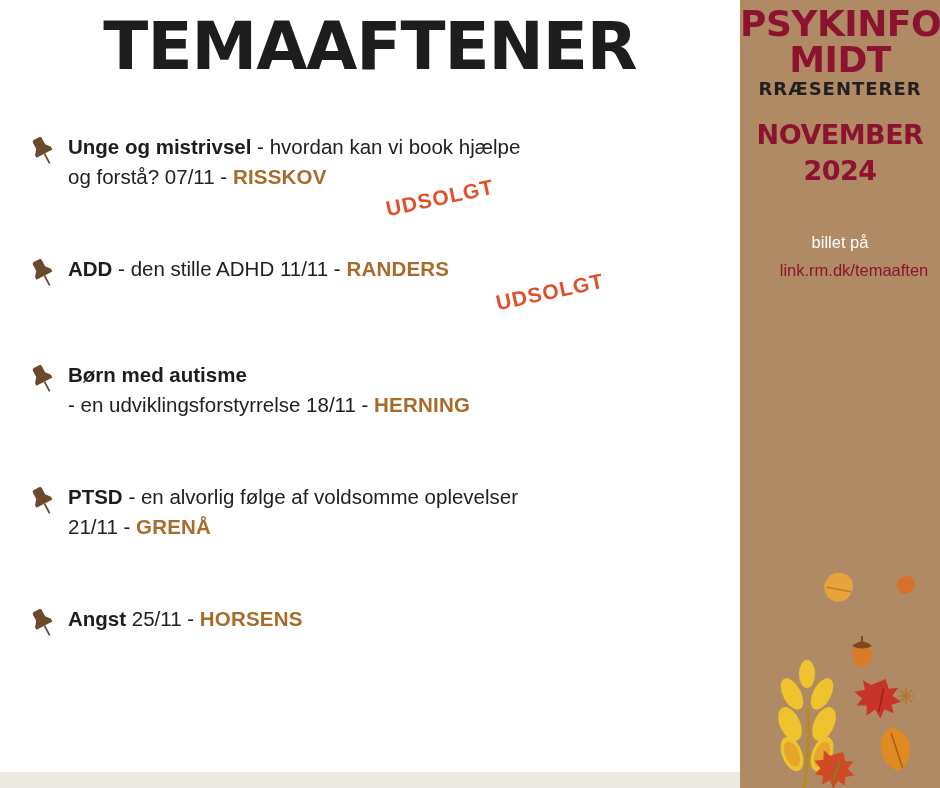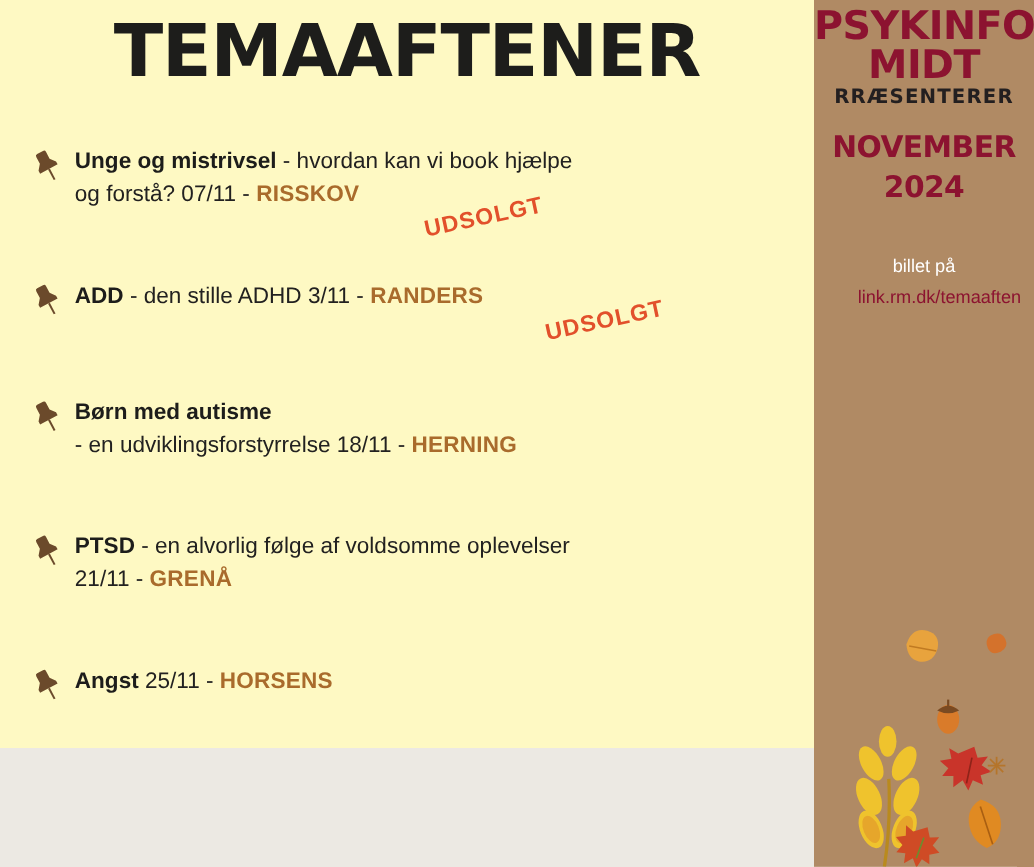--- a/index.html
+++ b/index.html
@@ -17,22 +17,22 @@
     position: relative;
     width: 940px;
     height: 788px;
     background: #ece9e3;
     display: flex;
   }
   
   .left {
     position: relative;
     width: 740px;
-    height: 680px;
-    background: #fef9c3;
+    height: 772px;
+    background: #ffffff;
     box-sizing: border-box;
   }
   .poster-title {
     position: absolute;
     left: 0;
     top: 8px;
     width: 740px;
     text-align: center;
     font-family: "DejaVu Sans", sans-serif;
     font-weight: 700;
@@ -189,21 +189,21 @@
         <span class="pin">
           <svg width="34" height="34" viewBox="0 0 34 34">
             <g transform="rotate(-28 17 17)">
               <path d="M14 3 h6 a2 2 0 0 1 2 2 v7 l4 5 v3 H8 v-3 l4 -5 V5 a2 2 0 0 1 2 -2 z" fill="#6b4a2b"></path>
               <rect x="16.2" y="20" width="1.8" height="11" fill="#6b4a2b"></rect>
             </g>
           </svg>
         </span>
         <div class="event-lines">
           <span class="event-line">
-            <span class="bold">ADD</span><span> - den stille ADHD 3/11 - </span><span class="city">RANDERS</span>
+            <span class="bold">ADD</span><span> - den stille ADHD 11/11 - </span><span class="city">RANDERS</span>
           </span>
         </div>
         <span class="soldout" id="soldout-2">UDSOLGT</span>
       </div>
 
       <div class="event" style="min-height:64px;margin-bottom:58px;">
         <span class="pin">
           <svg width="34" height="34" viewBox="0 0 34 34">
             <g transform="rotate(-28 17 17)">
               <path d="M14 3 h6 a2 2 0 0 1 2 2 v7 l4 5 v3 H8 v-3 l4 -5 V5 a2 2 0 0 1 2 -2 z" fill="#6b4a2b"></path>

